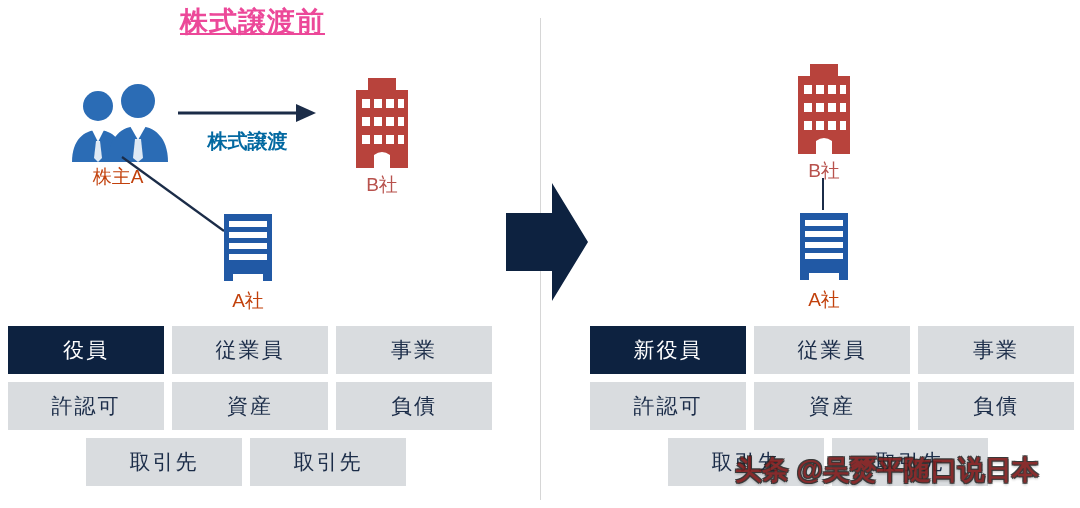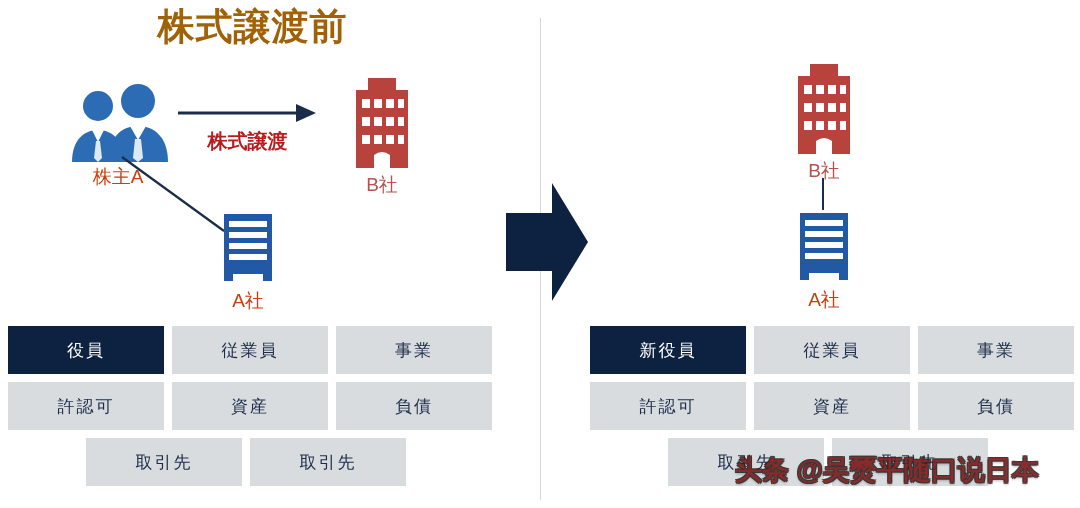--- a/index.html
+++ b/index.html
@@ -15,26 +15,27 @@
     position: relative;
     width: 1080px;
     height: 508px;
     background: #ffffff;
     overflow: hidden;
   }
 
   
   .panel-title {
     position: absolute;
-    font-size: 37px;
+    font-size: 28px;
     font-weight: bold;
-    color: #a16207;
+    color: #ec4899;
     letter-spacing: 1px;
     white-space: nowrap;
     line-height: 1;
+    text-decoration: underline;
   }
   #title-left  { left: 0; top: 8px; width: 505px; text-align: center; }
   #title-right { left: 575px; top: 8px; width: 505px; text-align: center; }
 
   
   #divider {
     position: absolute;
     left: 540px;
     top: 18px;
     width: 1px;
@@ -82,21 +83,21 @@
     height: 26px;
   }
   #transfer-label {
     position: absolute;
     left: 170px;
     top: 128px;
     width: 155px;
     text-align: center;
     font-size: 20px;
     font-weight: bold;
-    color: #b91c1c;
+    color: #0369a1;
     white-space: nowrap;
   }
 
   
   #ownership-line-left {
     position: absolute;
     left: 120px;
     top: 155px;
     width: 110px;
     height: 80px;
@@ -129,21 +130,21 @@
     padding-left: 78px;
   }
   .attr-box {
     flex: 0 0 156px;
     height: 48px;
     display: flex;
     align-items: center;
     justify-content: center;
     background: #d9dcdf;
     color: #1b2c48;
-    font-size: 17px;
+    font-size: 21px;
     letter-spacing: 2px;
     box-sizing: border-box;
   }
   .attr-box.highlight {
     background: #0d2240;
     color: #ffffff;
   }
 
   
   #watermark {

